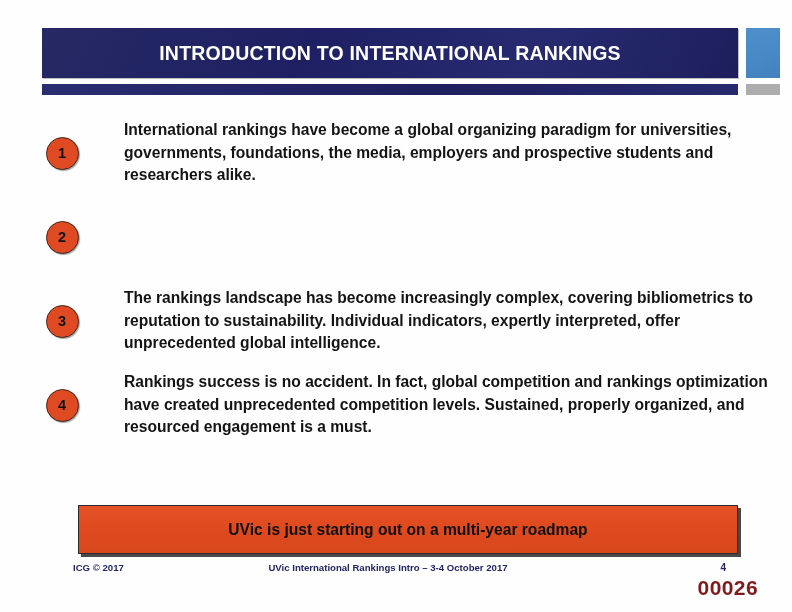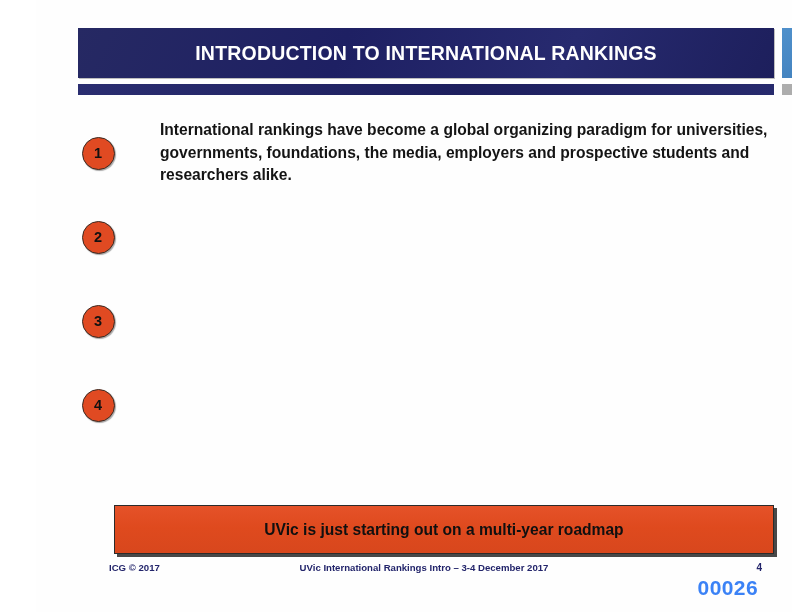--- a/index.html
+++ b/index.html
@@ -14,21 +14,20 @@
     position: relative;
     overflow: hidden;
     font-family: "Liberation Sans", sans-serif;
     -webkit-font-smoothing: antialiased;
   }
 
   .slide {
     position: absolute;
     inset: 0;
     background: #fefefe;
-    margin-left: 36px;
   }
 
   
   .header-zone {
     position: absolute;
     left: 0;
     top: 0;
     width: 792px;
     height: 104px;
   }
@@ -190,21 +189,21 @@
     top: 0;
     color: #23256b;
     font-size: 10px;
     font-weight: bold;
     font-family: "Liberation Sans", sans-serif;
   }
   .bates {
     position: absolute;
     right: 34px;
     top: 576px;
-    color: #3b82f6;
+    color: #7f1d1d;
     font-size: 21px;
     font-weight: bold;
     letter-spacing: 0.4px;
     font-family: "Liberation Sans", sans-serif;
   }
 </style>
 </head>
 <body>
 
 <div class="slide">
@@ -230,35 +229,37 @@
     <div class="point-row">
       <div class="badge-cell">
         <div class="badge">2</div>
       </div>
     </div>
 
     <div class="point-row">
       <div class="badge-cell">
         <div class="badge">3</div>
       </div>
+      <div class="point-text">The rankings landscape has become increasingly complex, covering bibliometrics to reputation to sustainability.   Individual indicators, expertly interpreted, offer unprecedented global intelligence.</div>
     </div>
 
     <div class="point-row">
       <div class="badge-cell">
         <div class="badge">4</div>
       </div>
+      <div class="point-text">Rankings success is no accident.  In fact, global competition and rankings optimization have created unprecedented competition levels. Sustained, properly organized, and resourced engagement is a must.</div>
     </div>
 
   </div>
 
   <div class="callout">
     <div class="callout-text">UVic is just starting out on a multi-year roadmap</div>
   </div>
 
   <div class="footer">
     <div class="footer-left">ICG © 2017</div>
-    <div class="footer-center">UVic International Rankings Intro – 3-4 December 2017</div>
+    <div class="footer-center">UVic International Rankings Intro – 3-4 October 2017</div>
     <div class="footer-page">4</div>
   </div>
 
   <div class="bates">00026</div>
 
 </div>
 
 </body></html>

